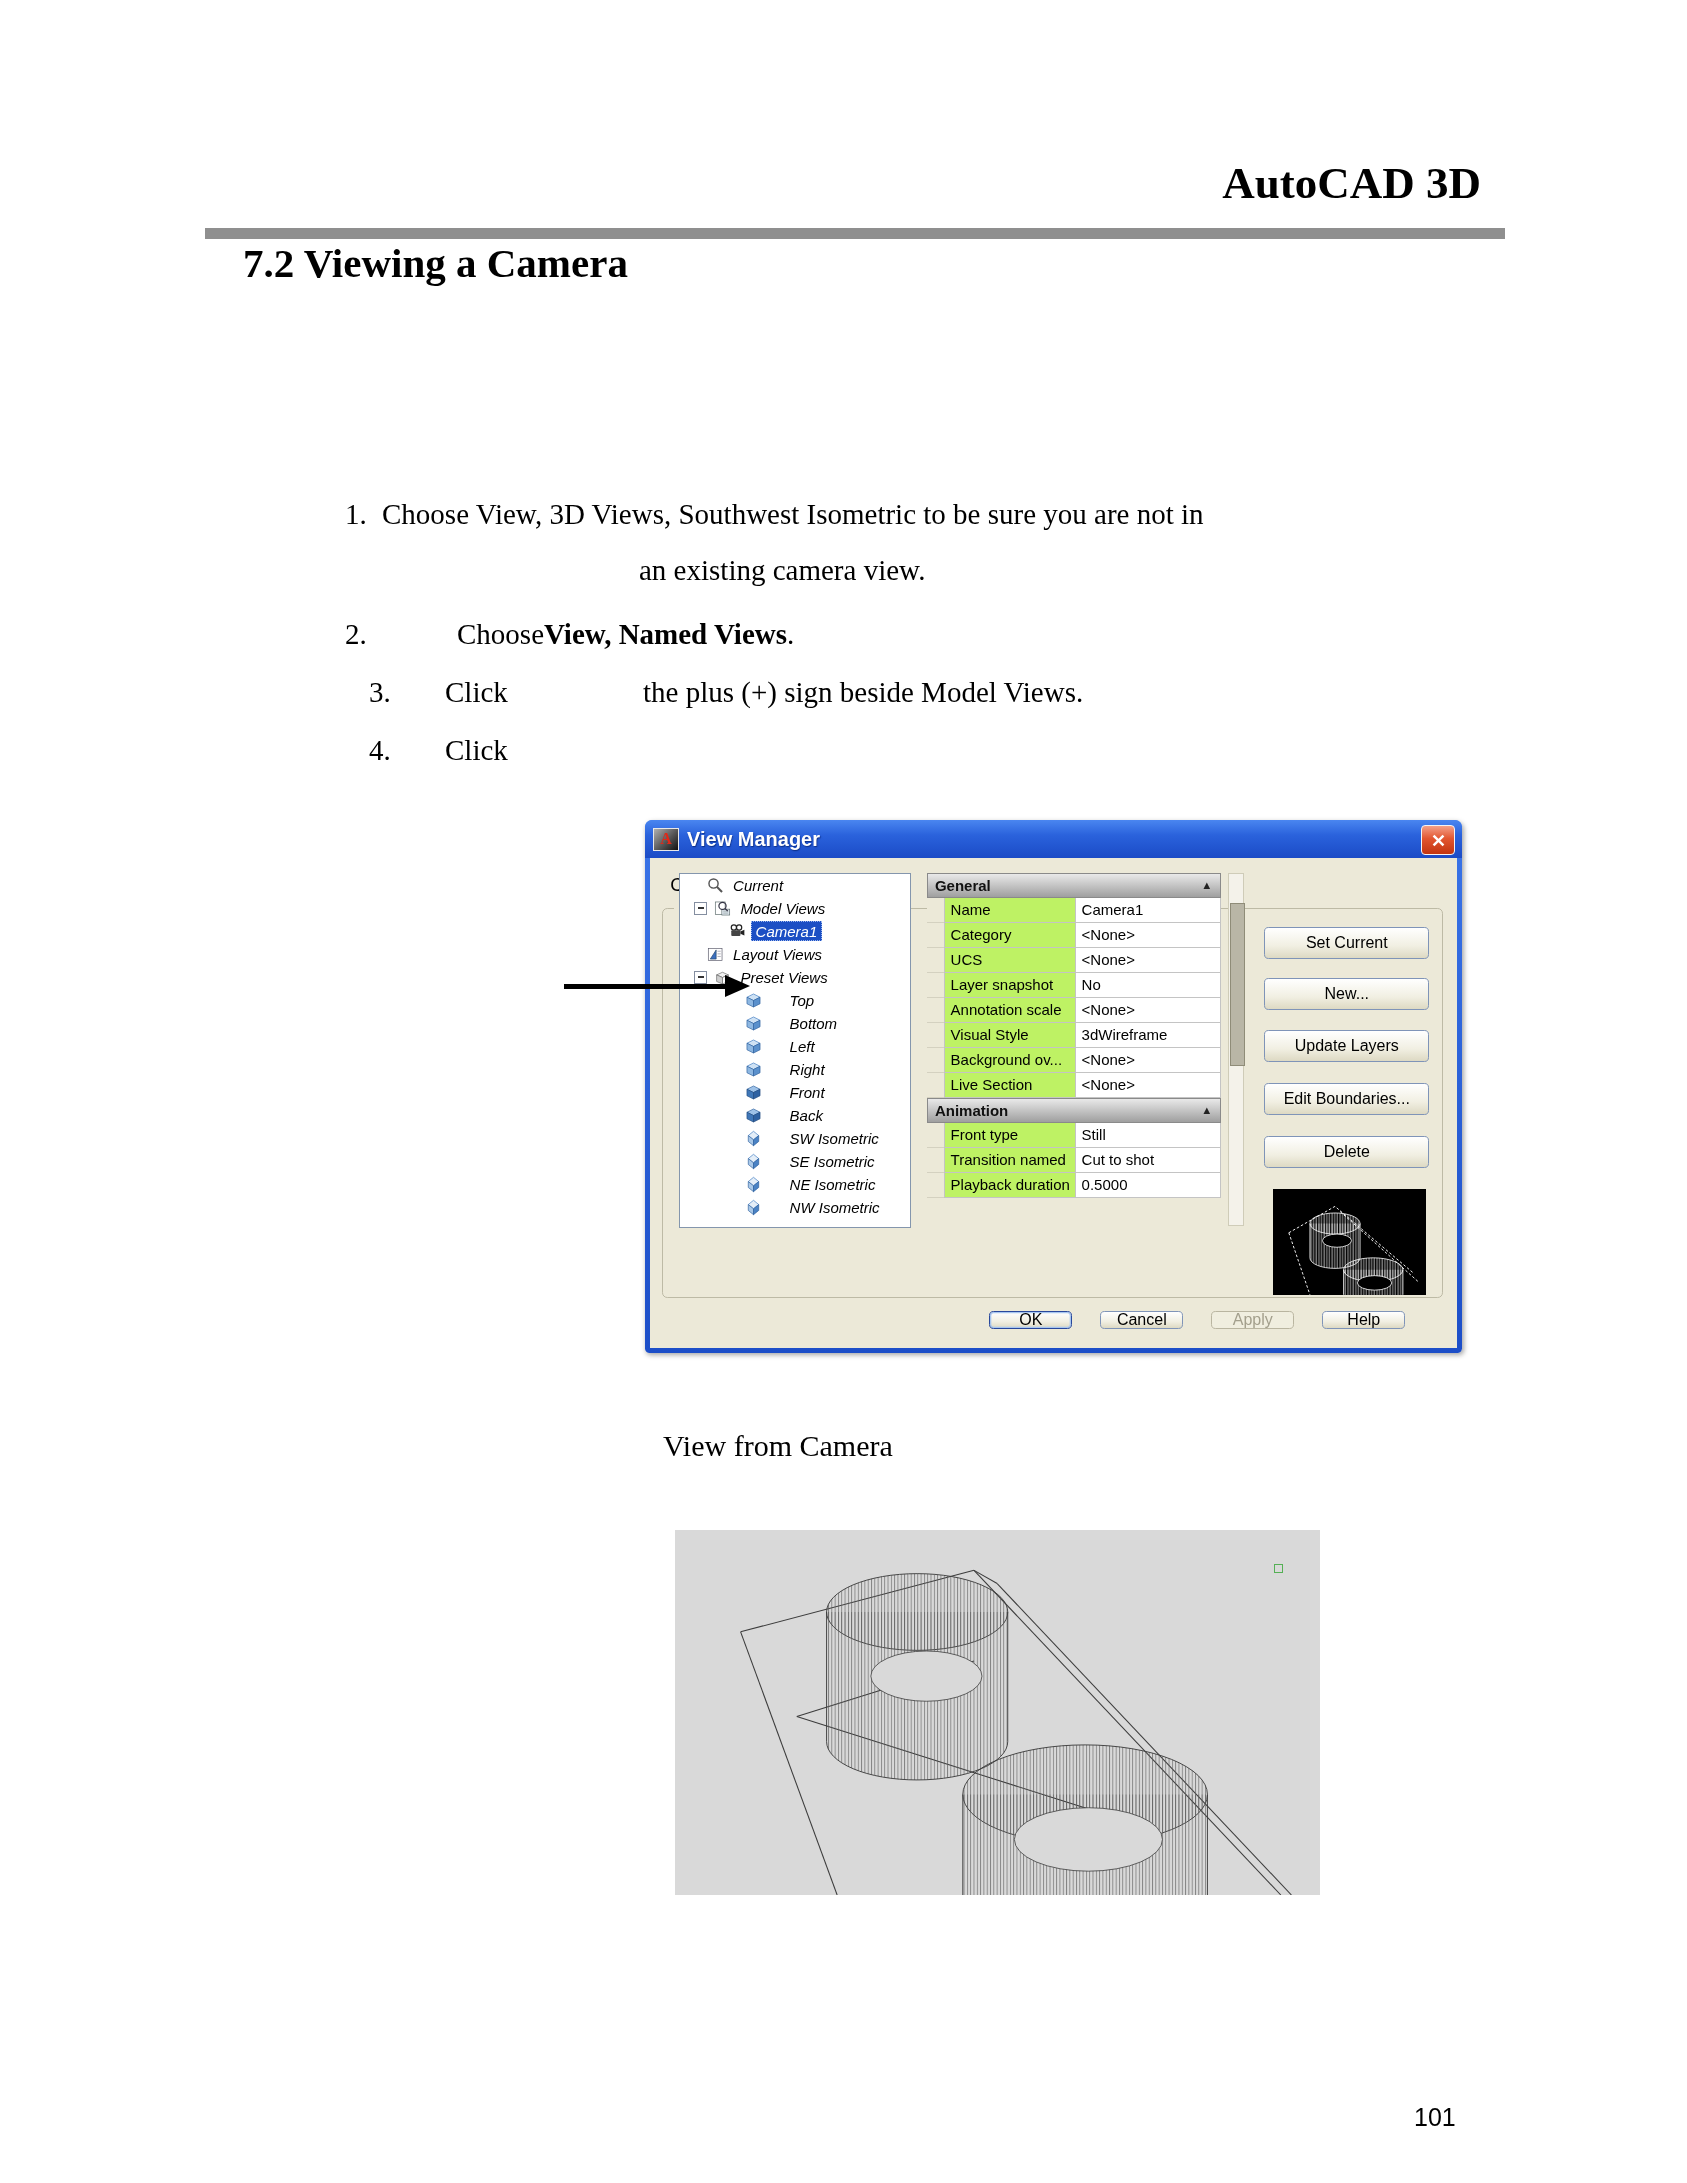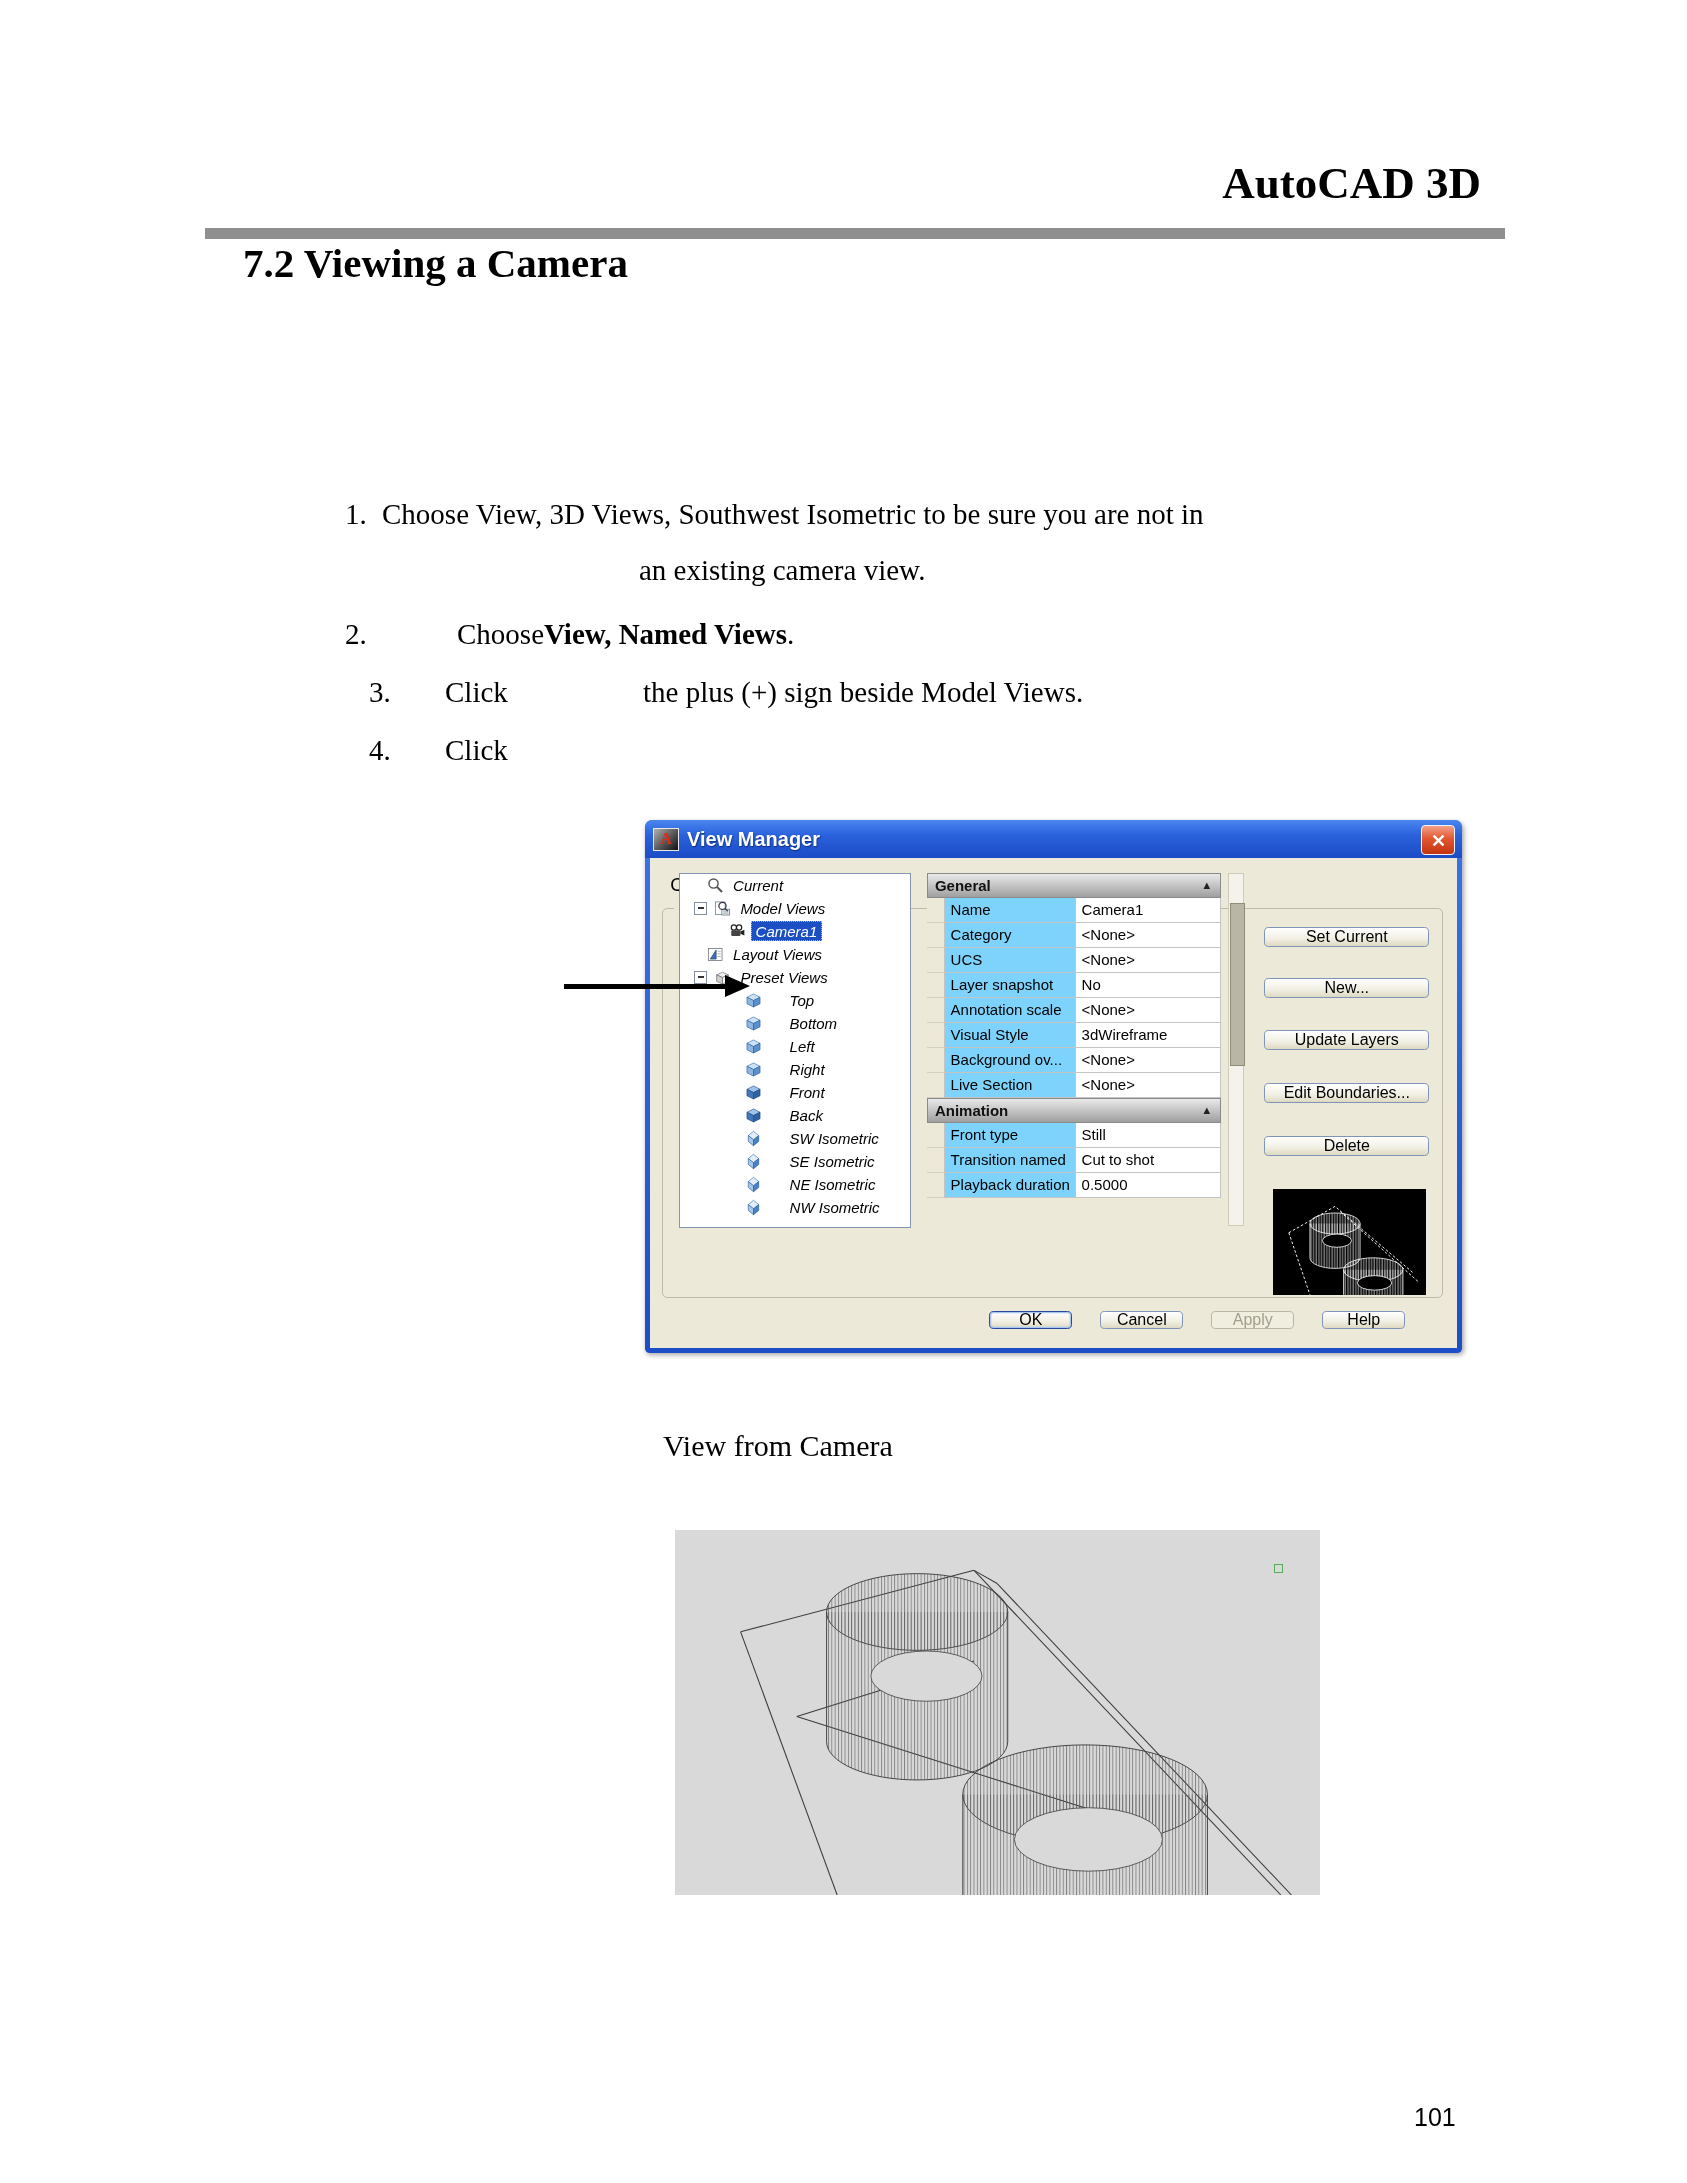--- a/index.html
+++ b/index.html
@@ -56,33 +56,33 @@
   .tree-label.selected{background:#1c4fc4;color:#fff;border:0.7px dotted #9db8ee;}
 
   
   #props{position:absolute;left:277px;top:14.6px;width:294px;height:353px;font-size:15px;}
   .prop-header{height:25px;display:flex;align-items:center;justify-content:space-between;
                padding:0 8px 0 6.6px;font-weight:bold;color:#111;
                background:linear-gradient(#e9e9e9,#9f9f9f);border:0.7px solid #8a8a8a;box-sizing:border-box;}
   .prop-header .tri{font-size:11.2px;color:#222;}
   .prop-row{height:25px;display:flex;box-sizing:border-box;}
   .prop-indent{width:17px;background:#ece9d8;border-bottom:0.7px solid #d4d1c0;flex:0 0 auto;}
-  .prop-label{width:132px;flex:0 0 auto;background:#7dd3fc;border:0.7px solid #c4c4c4;border-top:none;
+  .prop-label{width:132px;flex:0 0 auto;background:#bef264;border:0.7px solid #c4c4c4;border-top:none;
               display:flex;align-items:center;padding-left:5.3px;box-sizing:border-box;white-space:nowrap;overflow:hidden;}
   .prop-value{flex:1;background:#fff;border:0.7px solid #c4c4c4;border-top:none;border-left:none;
               display:flex;align-items:center;padding-left:5.3px;box-sizing:border-box;white-space:nowrap;}
 
   
   #prop-scrollbar{position:absolute;left:578px;top:14.6px;width:16px;height:353px;
                   background:#f4f2ea;border:0.7px solid #cfccb8;box-sizing:border-box;}
   #prop-scroll-thumb{position:absolute;left:0.7px;top:29px;width:13.2px;height:161px;
                      background:#b9b6a6;border:0.7px solid #8f8c78;}
 
   
-  .xp-btn{position:absolute;height:20px;border:1.3px solid #7f94b8;border-radius:4.6px;
+  .xp-btn{position:absolute;height:32px;border:1.3px solid #7f94b8;border-radius:4.6px;
           background:linear-gradient(#ffffff,#f1efe2 60%,#ddd9c3);
           display:flex;align-items:center;justify-content:center;font-size:16px;
           font-family:"Liberation Sans",sans-serif;color:#000;box-sizing:border-box;}
   .side-btn{left:614px;width:165px;}
   
   #preview-thumb{position:absolute;left:623px;top:331px;width:153px;height:106px;background:#000;}
 
   
   .bottom-btn{top:453px;width:83px;height:18px;}
   .btn-focused{border:1.3px solid #28489c;box-shadow:inset 0 0 0 1.3px #a8c6ef;}

